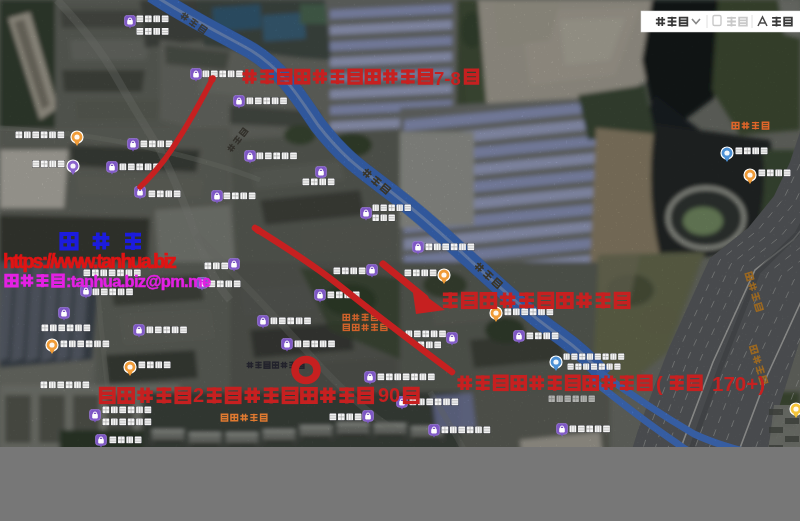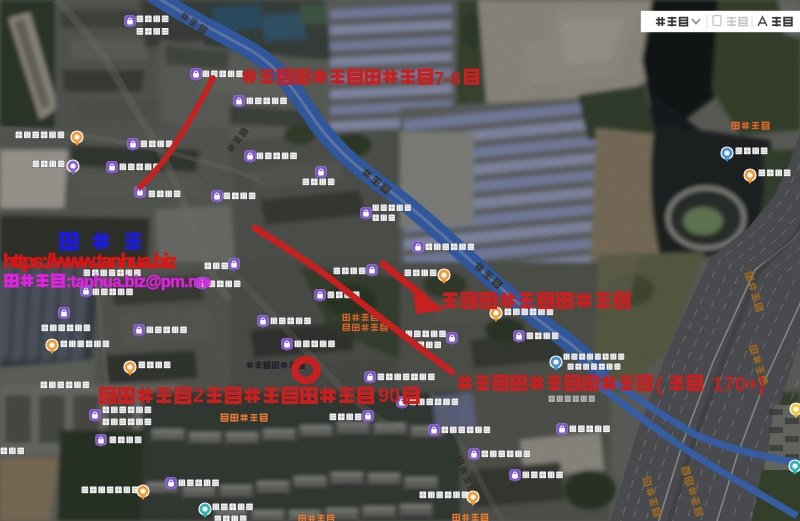--- a/index.html
+++ b/index.html
@@ -1,12 +1,12 @@
 <!DOCTYPE html>
-<html><head><meta charset="utf-8"><style>html,body{margin:0;padding:0;background:#777}#map{position:relative;width:800px;height:521px;overflow:hidden;font-family:"Liberation Sans",sans-serif}</style></head><body>
+<html><head><meta charset="utf-8"><style>html,body{margin:0;padding:0;background:#777}#map{position:relative;width:800px;height:447px;overflow:hidden;font-family:"Liberation Sans",sans-serif}</style></head><body>
 <div id="map">
 <svg width="800" height="521" viewBox="0 0 800 521">
 <defs>
 <symbol id="sc0" viewBox="0 0 10 10">
           <path d="M1.3,1.6 H8.7 V8.6 H1.3 Z M5,1.6 V8.6 M1.3,5.1 H8.7" fill="none" stroke="currentColor" stroke-width="1.7"></path>
         </symbol>
 <symbol id="sc1" viewBox="0 0 10 10">
           <path d="M1.5,1.4 H8.5 V8.8 H1.5 Z M1.5,3.9 H8.5 M1.5,6.4 H8.5" fill="none" stroke="currentColor" stroke-width="1.6"></path>
         </symbol>
 <symbol id="sc2" viewBox="0 0 10 10">

